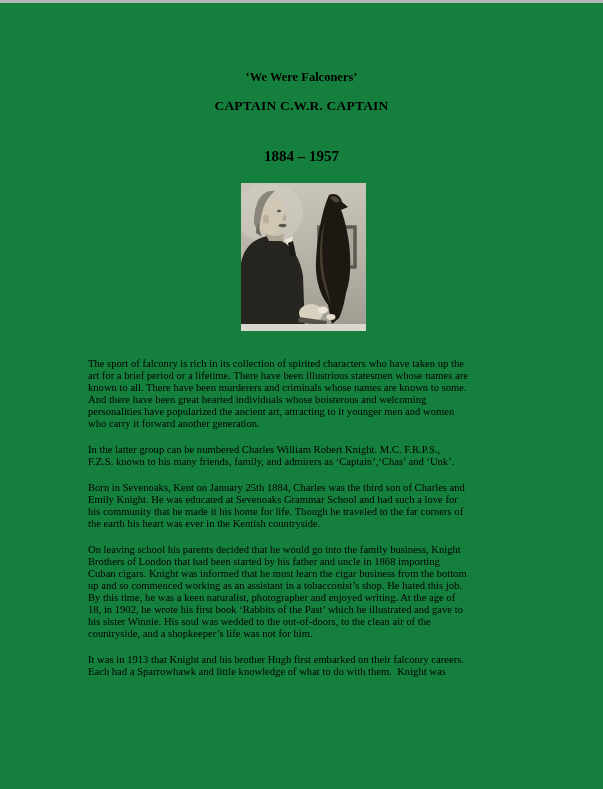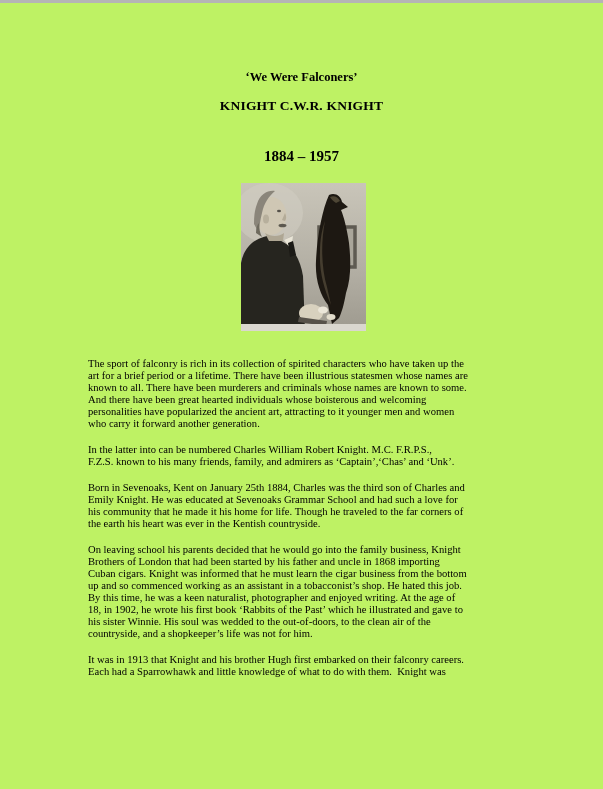--- a/index.html
+++ b/index.html
@@ -1,20 +1,20 @@
 <!DOCTYPE html>
 <html><head>
 <meta charset="utf-8">
 <style>
   html, body { margin: 0; padding: 0; background: #ffffff; }
   .page {
     position: relative;
     width: 603px;
     height: 789px;
-    background: #bef264;
+    background: #15803d;
     font-family: "Liberation Serif", serif;
     color: #000000;
     overflow: hidden;
   }
   .window-top-edge {
     position: absolute;
     top: 0; left: 0;
     width: 603px; height: 3px;
     background: #b5b5b5;
   }
@@ -48,21 +48,21 @@
   }
 </style>
 </head>
 <body>
 
 <div class="page">
 
   <div class="window-top-edge"></div>
 
   <div class="doc-heading heading-title">‘We Were Falconers’</div>
-  <div class="doc-heading heading-name">KNIGHT C.W.R. KNIGHT</div>
+  <div class="doc-heading heading-name">CAPTAIN C.W.R. CAPTAIN</div>
   <div class="doc-heading heading-dates">1884 – 1957</div>
 
   <div class="portrait">
     <svg width="125" height="148" viewBox="0 0 125 148" xmlns="http://www.w3.org/2000/svg">
       <defs>
         <linearGradient id="wall" x1="0" y1="0" x2="0" y2="1">
           <stop offset="0" stop-color="#c9c5b9"></stop>
           <stop offset="0.6" stop-color="#b2aea3"></stop>
           <stop offset="1" stop-color="#9e9a8f"></stop>
         </linearGradient>
@@ -110,21 +110,21 @@
     </svg>
   </div>
 
   <div class="body-text">
     <p>The sport of falconry is rich in its collection of spirited characters who have taken up the
 art for a brief period or a lifetime. There have been illustrious statesmen whose names are
 known to all. There have been murderers and criminals whose names are known to some.
 And there have been great hearted individuals whose boisterous and welcoming
 personalities have popularized the ancient art, attracting to it younger men and women
 who carry it forward another generation.</p>
-    <p>In the latter into can be numbered Charles William Robert Knight. M.C. F.R.P.S.,
+    <p>In the latter group can be numbered Charles William Robert Knight. M.C. F.R.P.S.,
 F.Z.S. known to his many friends, family, and admirers as ‘Captain’,‘Chas’ and ‘Unk’.</p>
     <p>Born in Sevenoaks, Kent on January 25th 1884, Charles was the third son of Charles and
 Emily Knight. He was educated at Sevenoaks Grammar School and had such a love for
 his community that he made it his home for life. Though he traveled to the far corners of
 the earth his heart was ever in the Kentish countryside.</p>
     <p>On leaving school his parents decided that he would go into the family business, Knight
 Brothers of London that had been started by his father and uncle in 1868 importing
 Cuban cigars. Knight was informed that he must learn the cigar business from the bottom
 up and so commenced working as an assistant in a tobacconist’s shop. He hated this job.
 By this time, he was a keen naturalist, photographer and enjoyed writing. At the age of

